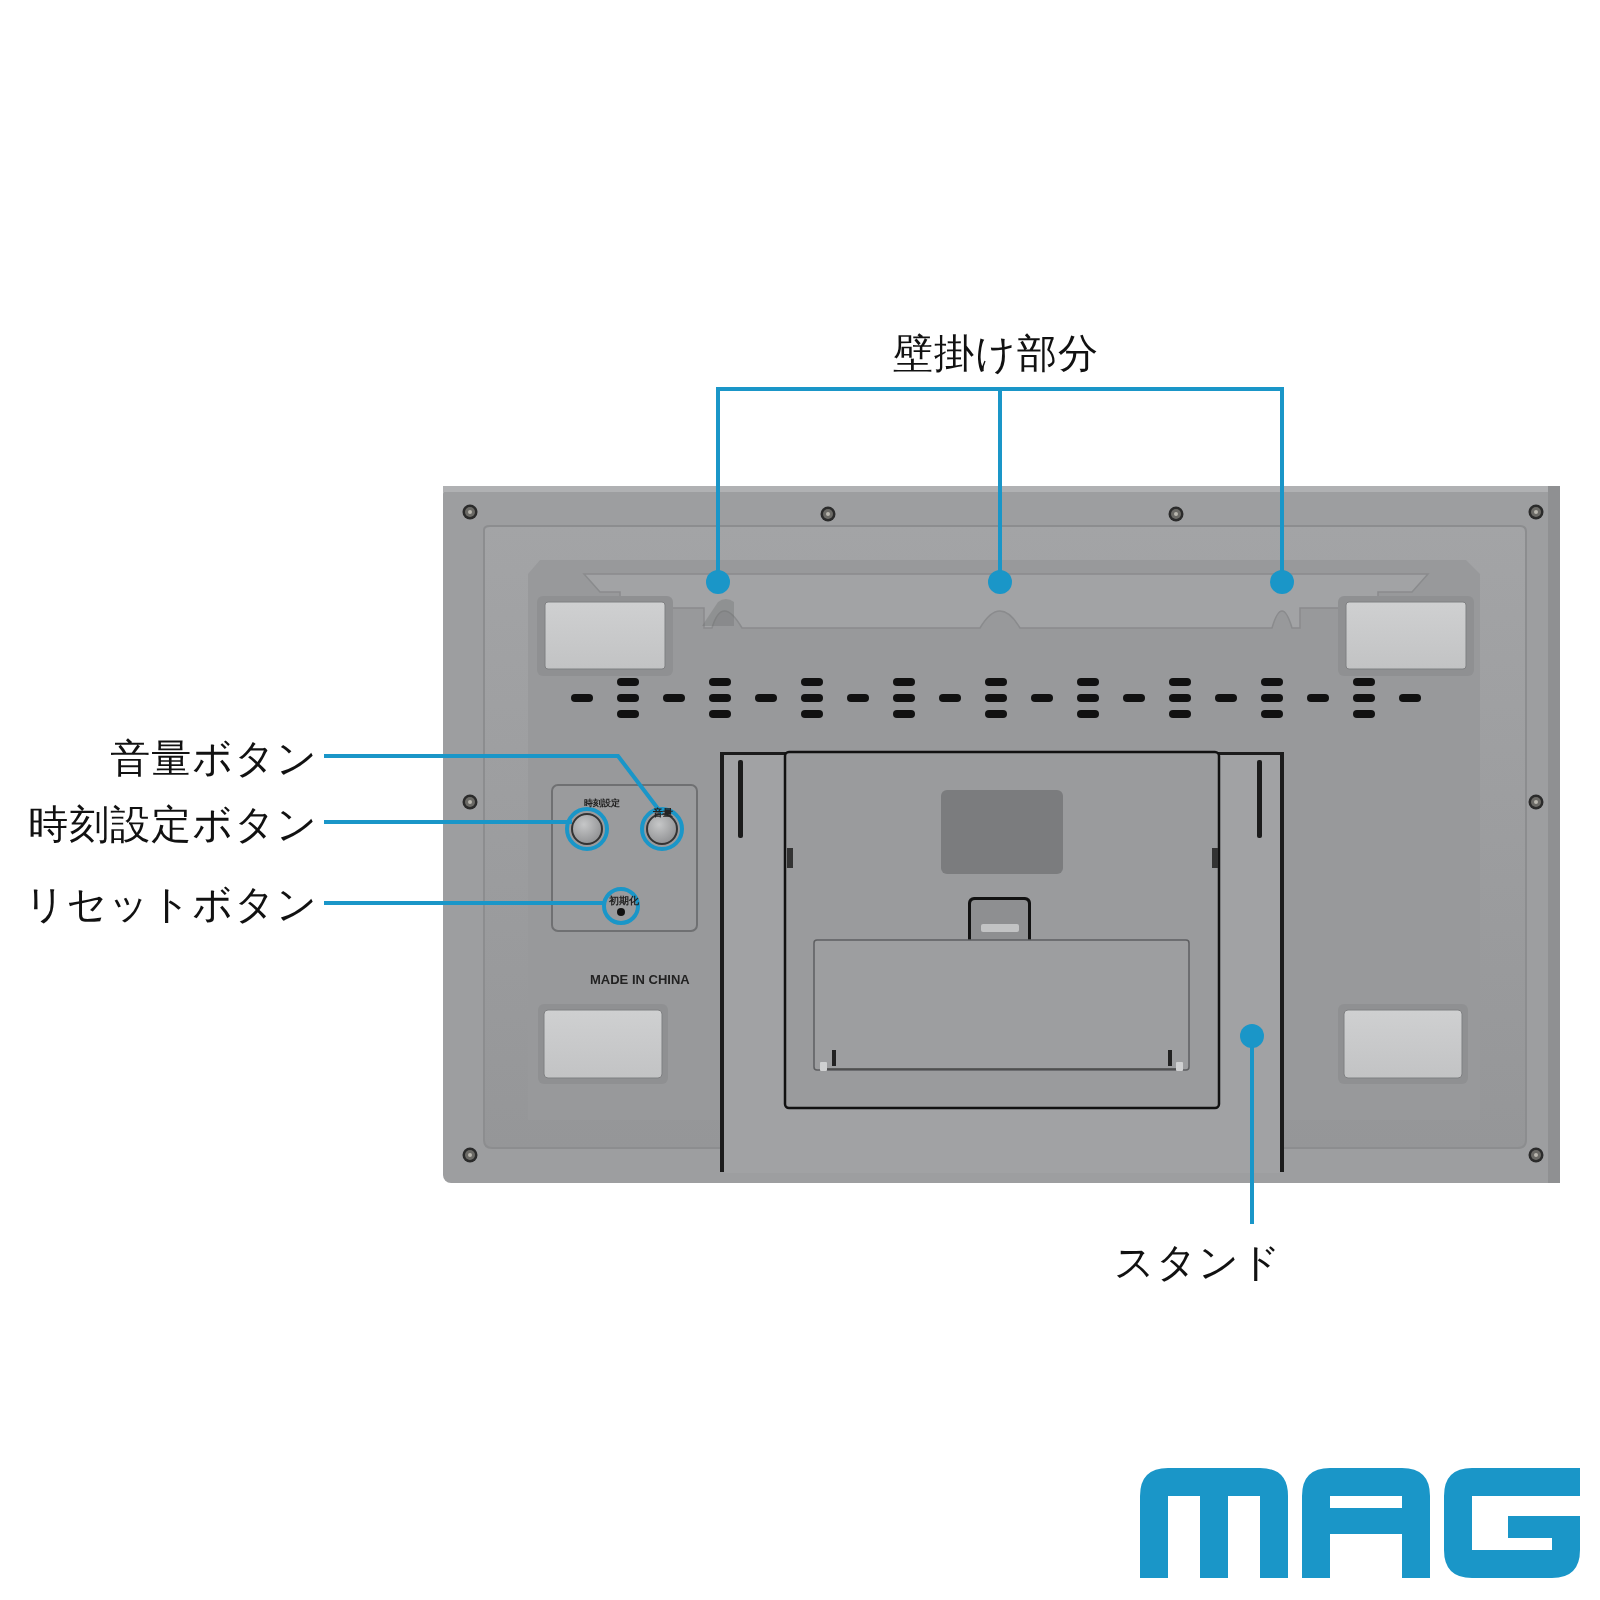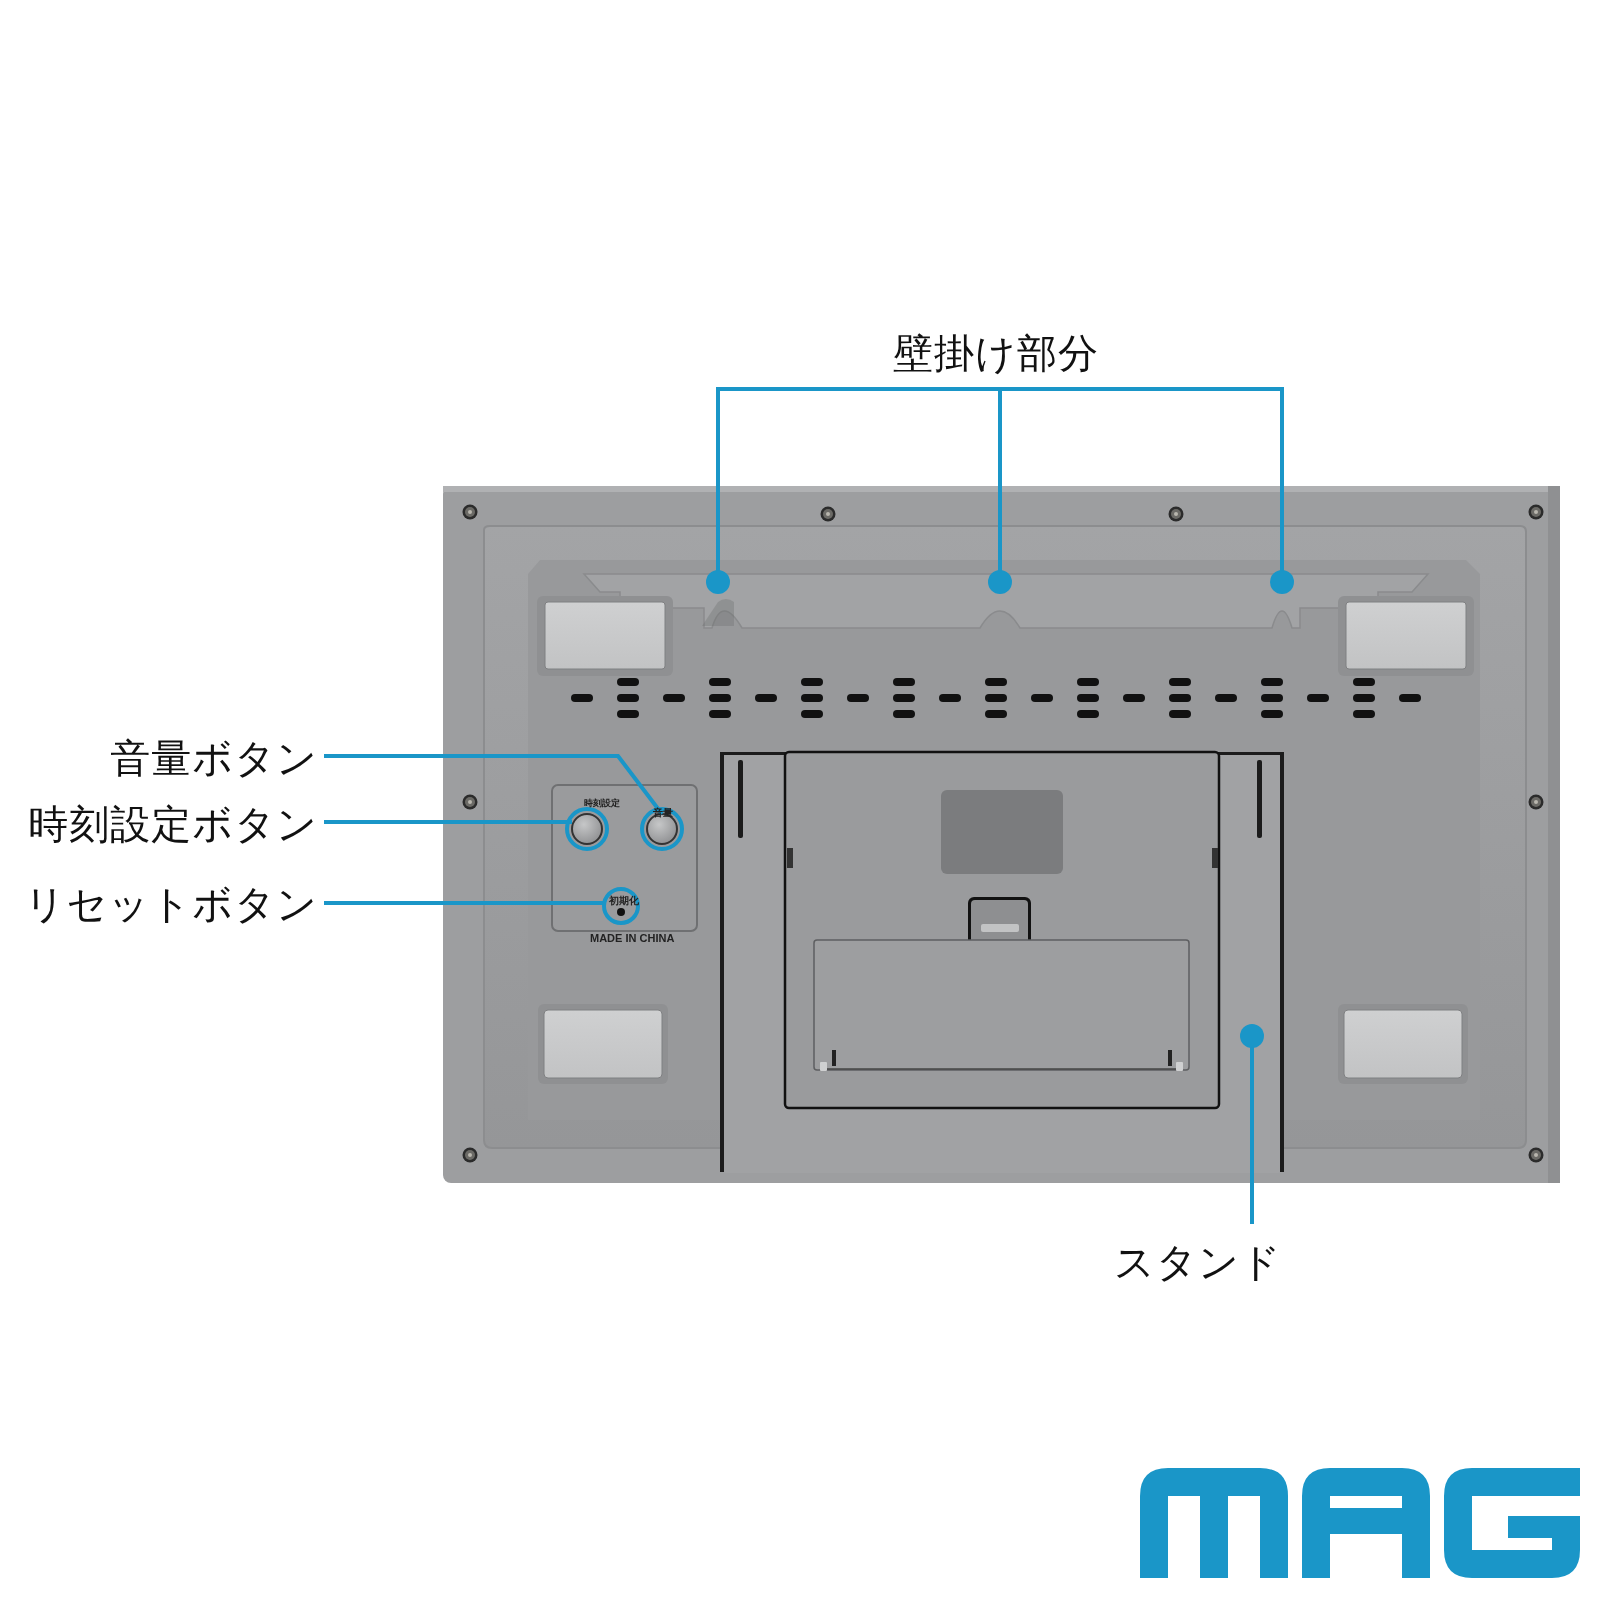--- a/index.html
+++ b/index.html
@@ -164,21 +164,21 @@
 
 <div class="label right" style="right:1282px; top:738px;text-align:right;">音量ボタン</div>
 <div class="label right" style="right:1282px; top:804px;">時刻設定ボタン</div>
 <div class="label right" style="right:1282px; top:884px;">リセットボタン</div>
 
 <div class="label" style="left:1114px; top:1242px;">スタンド</div>
 
 <div class="small-print" style="left:572px; top:797px; font-size:9px;padding-left:12px;">時刻設定</div>
 <div class="small-print" style="left:653px; top:806px; font-size:10px;">音量</div>
 <div class="small-print" style="left:609px; top:894px; font-size:10px;">初期化</div>
-<div class="small-print" style="left:590px; top:932px; font-size:11px;">MADE IN CHINA</div>
+<div class="small-print" style="left:590px; top:972px; font-size:13px;">MADE IN CHINA</div>
 
 <svg class="logo" viewBox="0 0 440 110" xmlns="http://www.w3.org/2000/svg">
   <title>MAG</title>
   <g fill="#1a96c8">
     <path d="M0 110 V28 Q0 0 28 0 H120 Q148 0 148 28 V110 H120 V28 H88 V110 H60 V28 H28 V110 Z"></path>
     <path d="M162 110 V28 Q162 0 190 0 H262 Q290 0 290 28 V110 H262 V66 H190 V110 Z M190 40 H262 V28 H190 Z"></path>
     <path d="M304 28 Q304 0 332 0 H440 V28 H332 V82 H412 V70 H368 V48 H440 V82 Q440 110 412 110 H332 Q304 110 304 82 Z"></path>
   </g>
 </svg>
 

